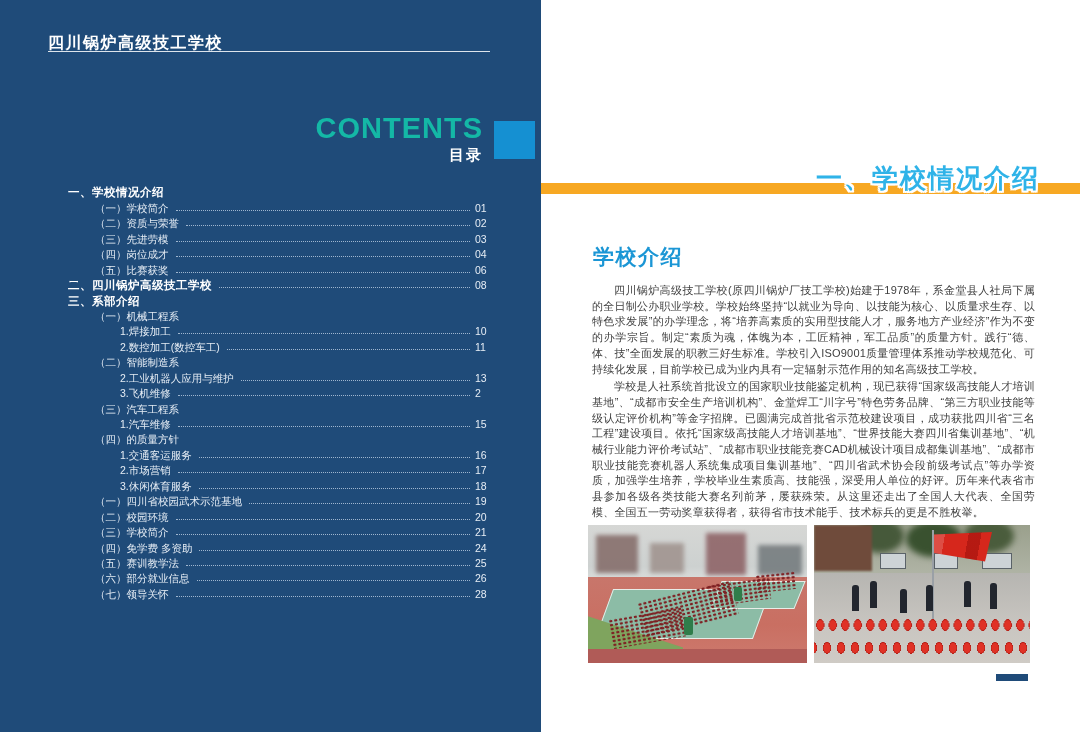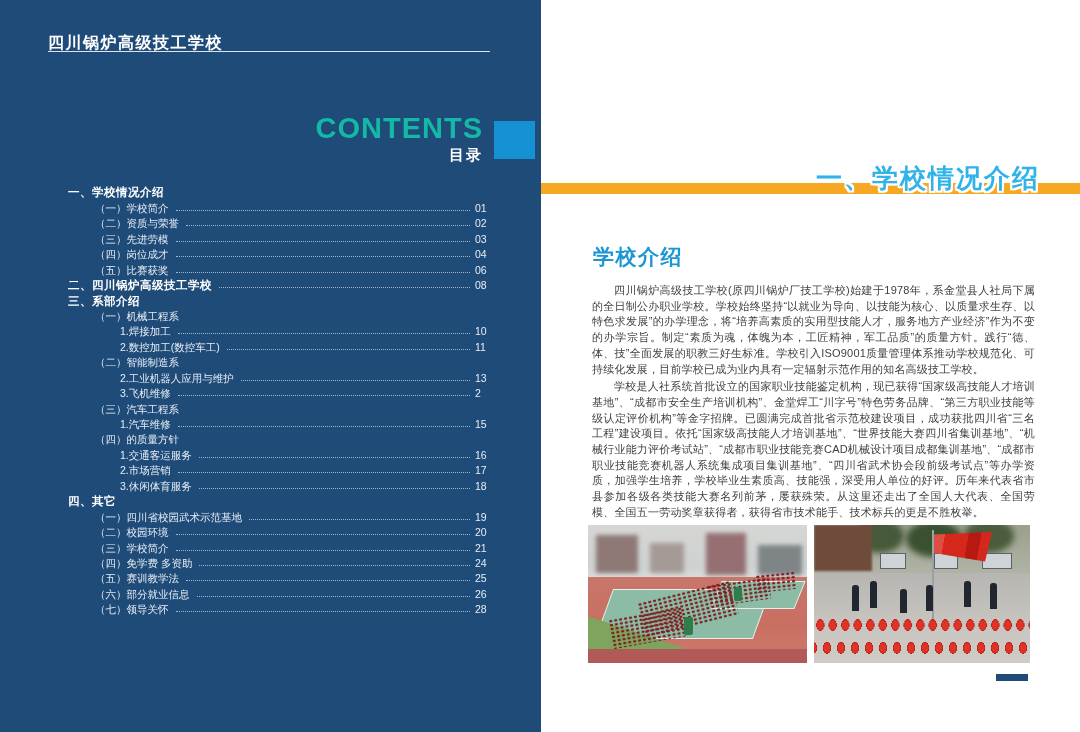--- a/index.html
+++ b/index.html
@@ -277,25 +277,20 @@
           <span class="leader"></span>
           <span class="pagenum">17</span>
         </div>
 
         <div class="toc-row lv3">
           <span class="toc-label">3.休闲体育服务</span>
           <span class="leader"></span>
           <span class="pagenum">18</span>
         </div>
 
-        <div class="toc-row lv1">
-          <span class="toc-label">四、其它</span>
-          <span class="leader" style="visibility: hidden;"></span>
-          <span class="pagenum" style="visibility: hidden;"></span>
-        </div>
 
         <div class="toc-row lv2">
           <span class="toc-label">（一）四川省校园武术示范基地</span>
           <span class="leader"></span>
           <span class="pagenum">19</span>
         </div>
 
         <div class="toc-row lv2">
           <span class="toc-label">（二）校园环境</span>
           <span class="leader"></span>

